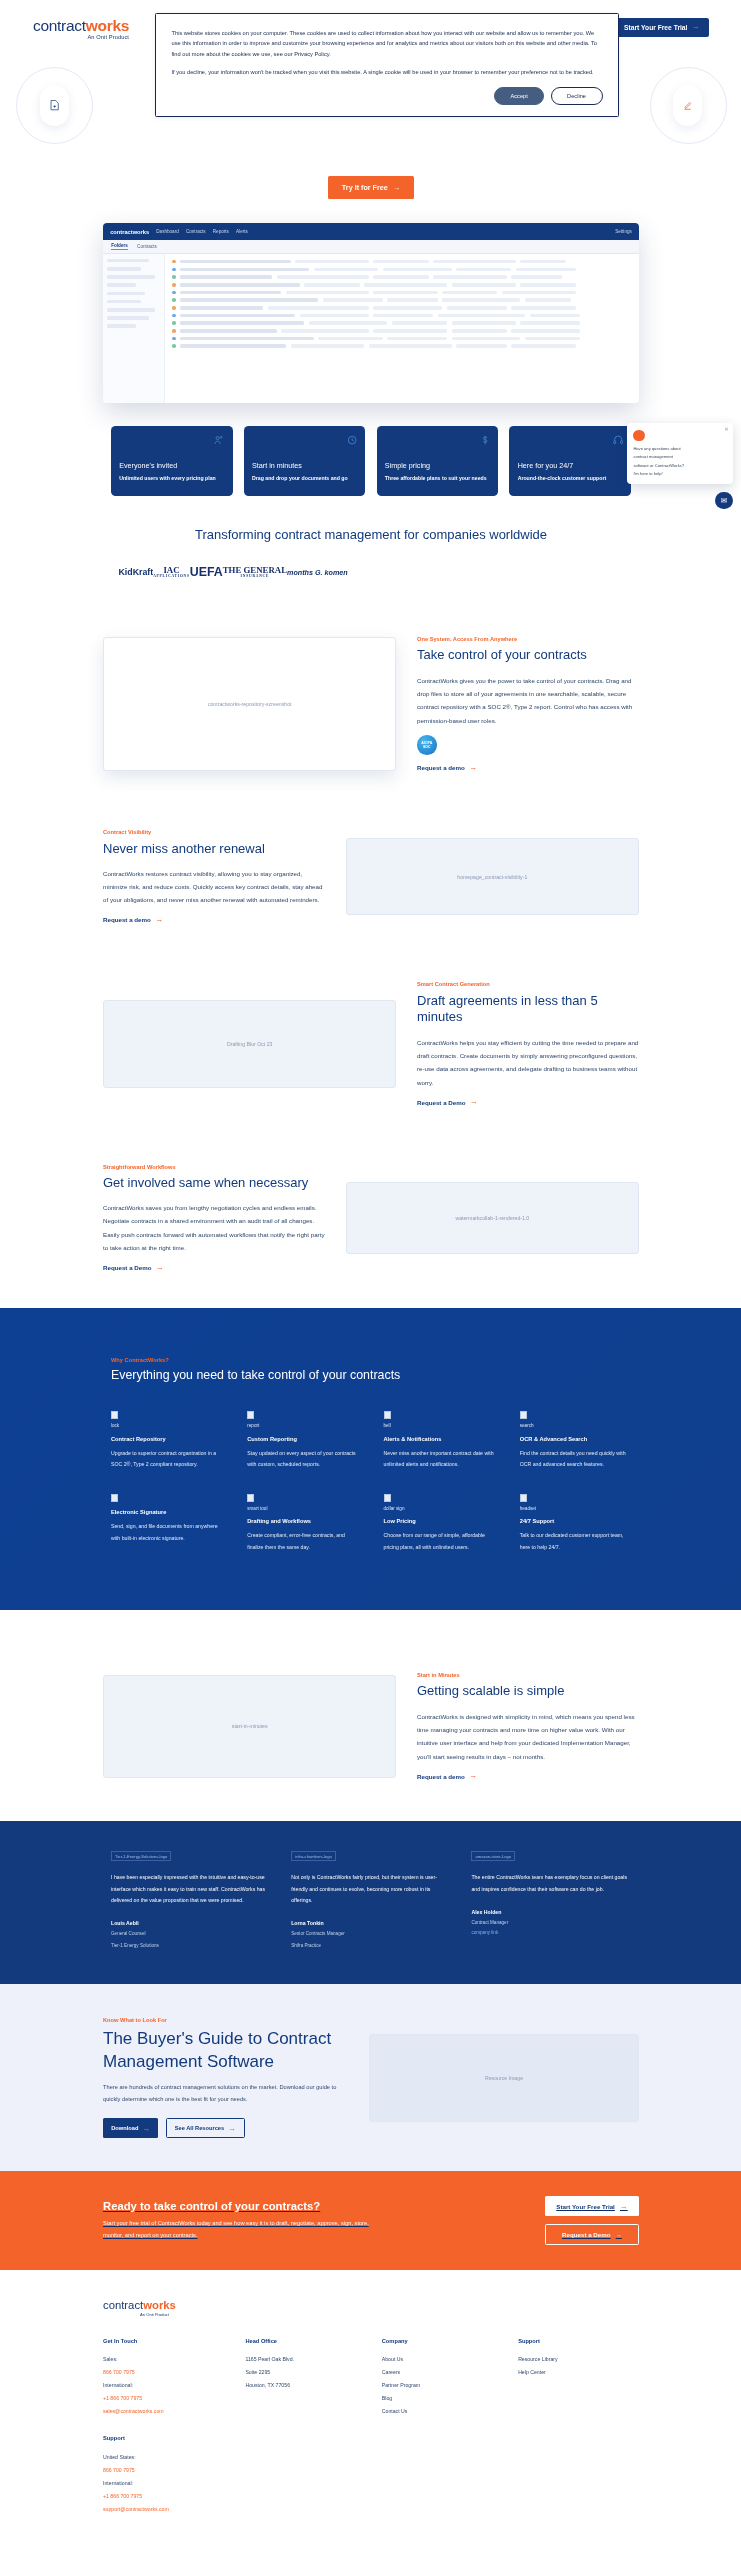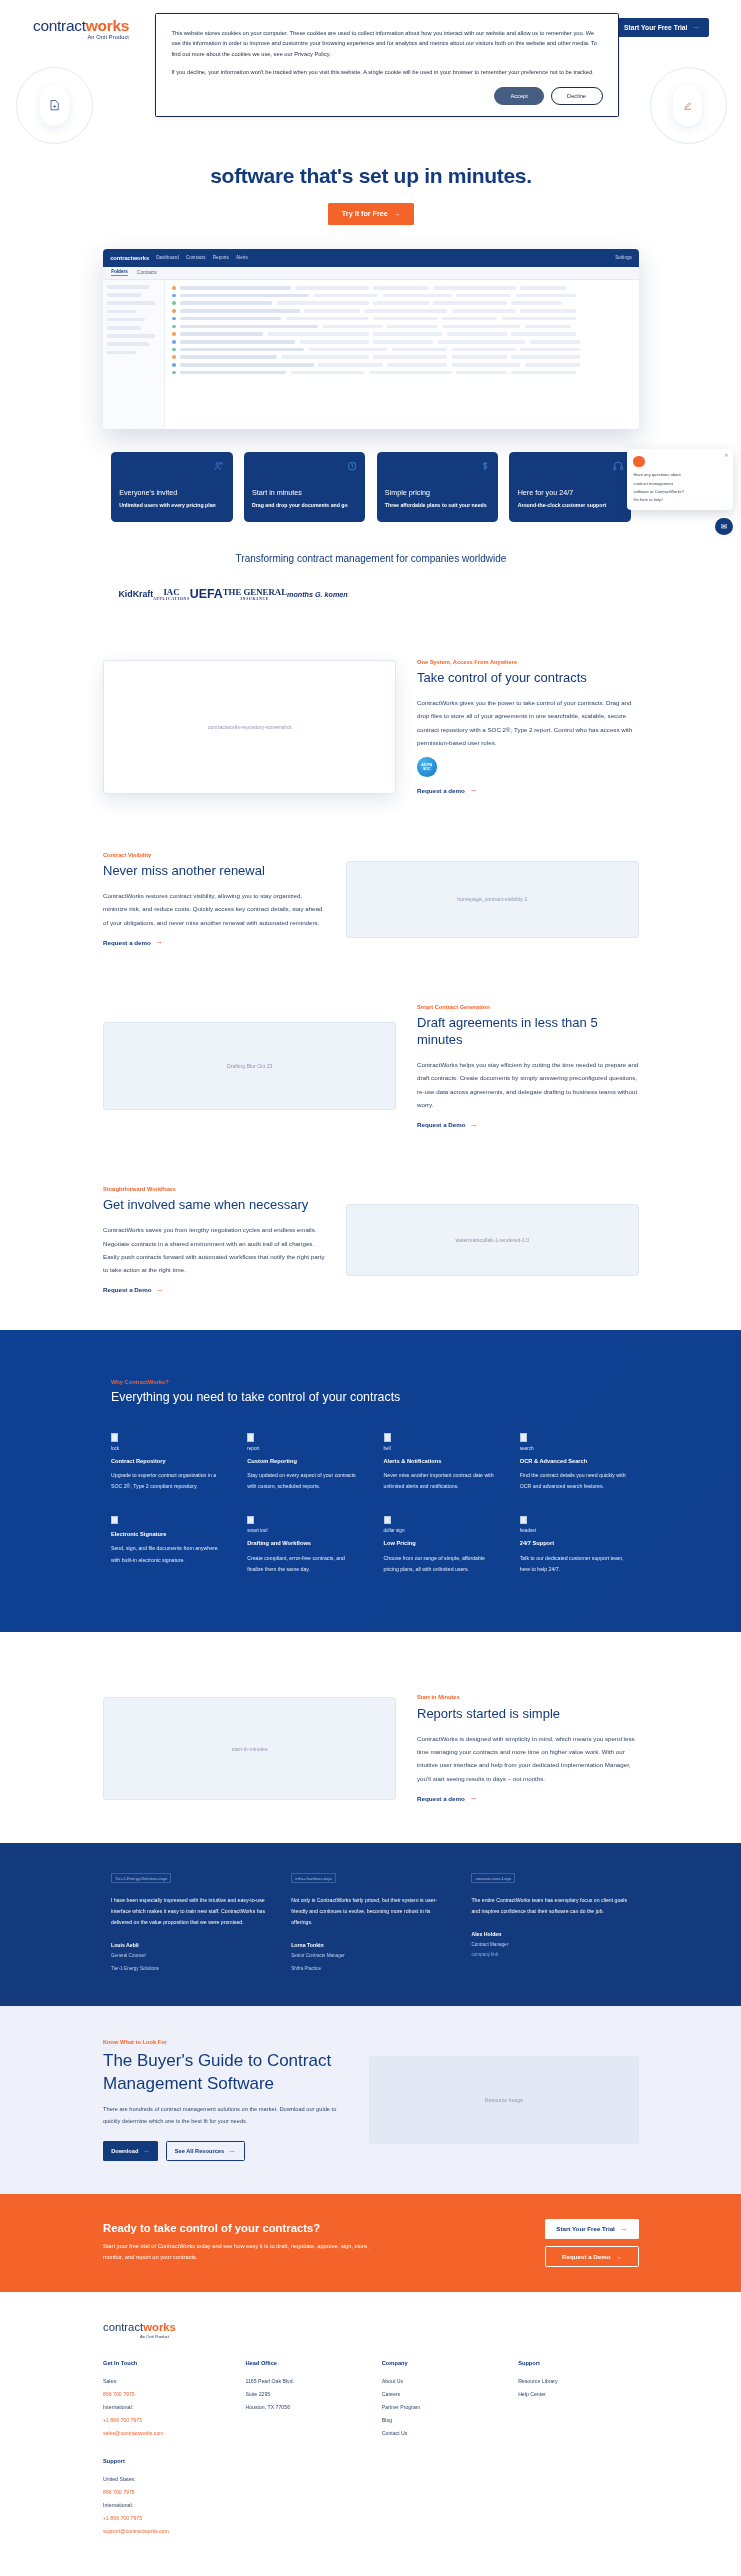--- a/index.html
+++ b/index.html
@@ -87,21 +87,21 @@
 
   
   .chat { position:absolute; right:9.3px; width:106px; background:#fff; border-radius:4.1px; box-shadow:0 3.1px 11.3px rgba(30,50,90,.18); padding:7.2px 6.7px 6.2px 6.7px; z-index:30; }
   .chat-av { width:11.3px; height:11.3px; border-radius:50%; background:#f4642a; margin-bottom:4.1px; }
   .chat p { font-size:4.1px; line-height:2; color:#39465e; }
   .chat-x { position:absolute; right:4.1px; top:3.1px; font-size:5.2px; color:#9aa6bb; cursor:pointer; }
   .chat-bub { position:absolute; right:9.3px; width:17.5px; height:17.5px; border-radius:50%; background:#123a7d; color:#fff; display:flex; align-items:center; justify-content:center; font-size:7.7px; z-index:30; }
 
   
   .logostrip { width:536px; margin:31px auto 0 auto; text-align:center; }
-  .logostrip h4 { font-size:10px; color:#123a7d; font-weight:400;margin-top:23px; }
+  .logostrip h4 { font-size:13px; color:#123a7d; font-weight:400;margin-top:23px; }
   .logos { display:flex; align-items:center; margin-top:24px; padding:0 15.5px; }
   .logos div { color:#16306e; font-weight:700; font-size:8.8px; text-align:center; line-height:1.1; }
   .logos .lsm { font-size:3.6px; letter-spacing:0.8px; font-weight:700; display:block; }
   .logos .lserif { font-family:"Liberation Serif", serif; }
 
   
   .feat { width:536px; margin:0 auto; display:flex; align-items:center; gap:20.6px; }
   .feat .txt { width:222px; }
   .feat .img { flex:1; }
   .eyebrow { color:#f4642a; font-size:5.7px; font-weight:700; margin-bottom:5.2px; }
@@ -139,21 +139,21 @@
   .guide h2 { font-size:17px; font-weight:400; color:#123a7d; line-height:1.35; margin:5.2px 0 8.2px 0; }
   .guide p { font-size:5.7px; line-height:2.1; color:#33486c; }
   .gbtns { display:flex; gap:7.2px; margin-top:12.4px; }
   .gb { font-size:5.7px; font-weight:700; padding:5.2px 8.2px; border-radius:1.5px; cursor:pointer; display:inline-flex; align-items:center; gap:4.1px; }
   .gb.prim { background:#123a7d; color:#fff; border:none; }
   .gb.sec { background:transparent; color:#123a7d; border:0.5px solid #123a7d; }
   .guide .ph { flex:1; height:88px; background:#e3e8f5; }
 
   
   .cta { background:#f4642a; padding:25px 0; }
-  .cta .inner { width:536px; margin:0 auto; display:flex; align-items:center; justify-content:space-between; gap:20.6px; }
+  .cta .inner { width:536px; margin:0 auto; display:flex; align-items:center; justify-content:space-between; gap:20.6px;text-decoration:underline; }
   .cta h2 { font-size:11.3px; color:#fff; font-weight:700; margin-bottom:6.2px; }
   .cta p { font-size:5.7px; color:#fff; line-height:2; max-width:268px; }
   .cta-btns { display:flex; flex-direction:column; gap:7.2px; }
   .cb { font-size:6.2px; font-weight:700; padding:6.2px 11.3px; border-radius:1.5px; cursor:pointer; display:inline-flex; align-items:center; justify-content:center; gap:5.2px; white-space:nowrap; }
   .cb.w { background:#fff; color:#123a7d; border:none; }
   .cb.o { background:#f4642a; color:#fff; border:0.5px solid #fff; }
 
   
   footer { padding:29px 0 0 0; }
   footer .inner { width:536px; margin:0 auto; }
@@ -198,21 +198,20 @@
           <path d="M2 1h9l5 5v13H2z" fill="none" stroke="#123a7d" stroke-width="1.4"></path>
           <path d="M9 10v5M6.5 12.5h5" stroke="#123a7d" stroke-width="1.4"></path>
         </svg>
     </div>
     <div class="hero-ico r">
       <svg width="9.3" height="10.3" viewBox="0 0 18 20">
           <path d="M4 14 13 5l2 2-9 9H4z" fill="none" stroke="#f4642a" stroke-width="1.4"></path>
           <path d="M3 18h12" stroke="#f4642a" stroke-width="1.6"></path>
         </svg>
     </div>
-    <h1>software that's set up in minutes.</h1>
     <button class="btn-orange">
       <span>Try It for Free</span>
       <span class="arw">→</span>
     </button>
   </div>
 
   <div class="appshot">
     <div class="app-top">
       <span class="lg">contractworks</span>
       <span class="mi">Dashboard</span>
@@ -526,21 +525,21 @@
       </div>
     </div>
   </div>
 
   <div class="feat" style="margin-top:62px;">
     <div class="img">
         <div class="ph" style="height:103px">start-in-minutes</div>
       </div>
     <div class="txt">
       <div class="eyebrow">Start in Minutes</div>
-      <h2>Reports started is simple</h2>
+      <h2>Getting scalable is simple</h2>
       <p>ContractWorks is designed with simplicity in mind, which means you spend less time managing your contracts and more time on higher value work. With our intuitive user interface and help from your dedicated Implementation Manager, you'll start seeing results in days – not months.</p>
       <div class="lnk">
         <span>Request a demo</span>
         <span class="arrow-o">→</span>
       </div>
     </div>
   </div>
 
   <div class="testi">
     <div class="inner">

